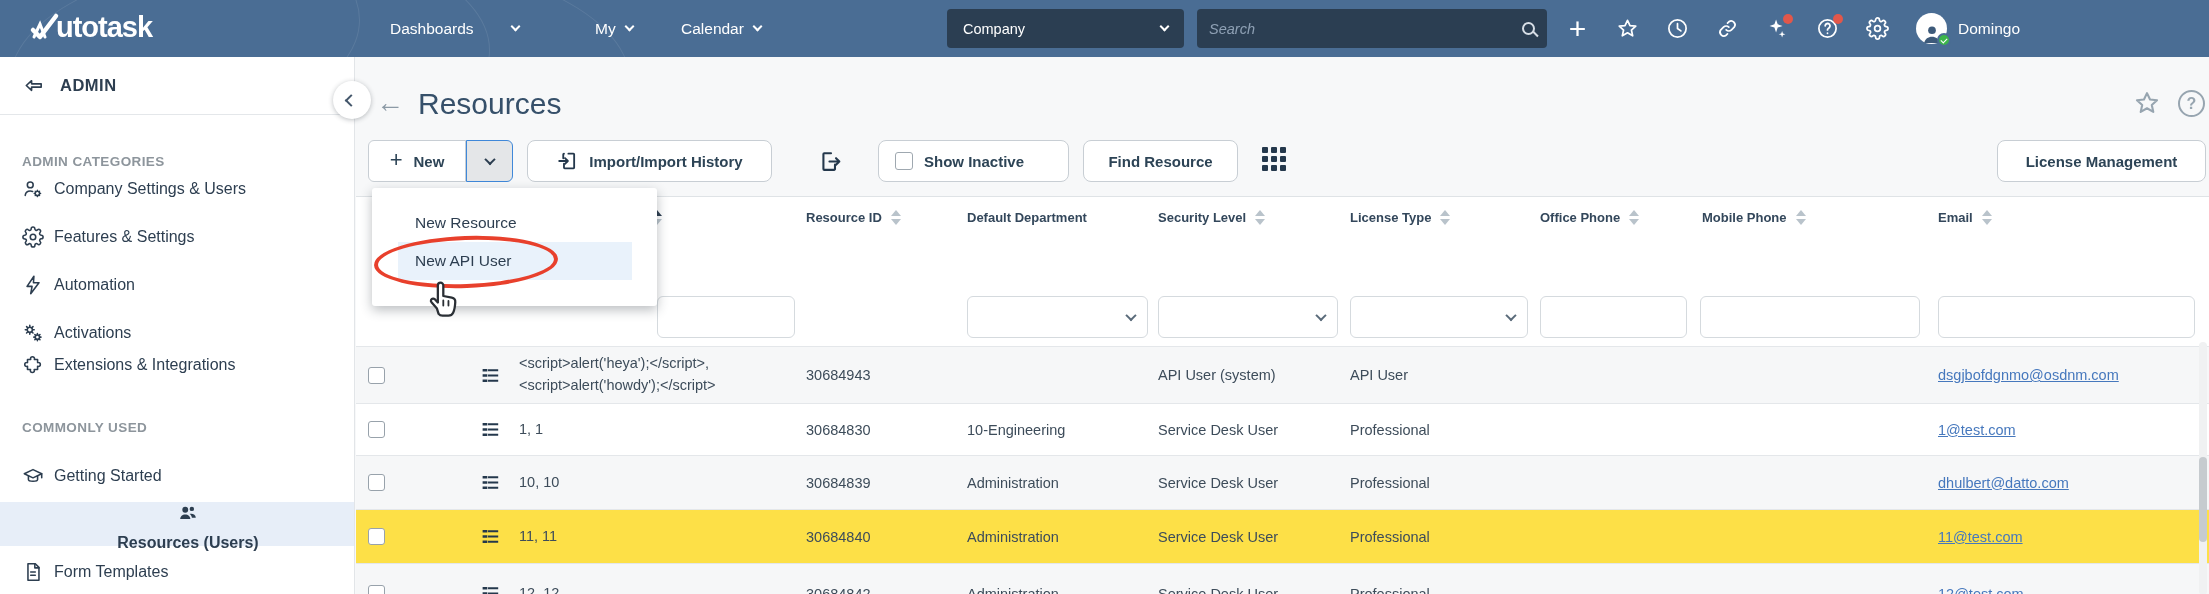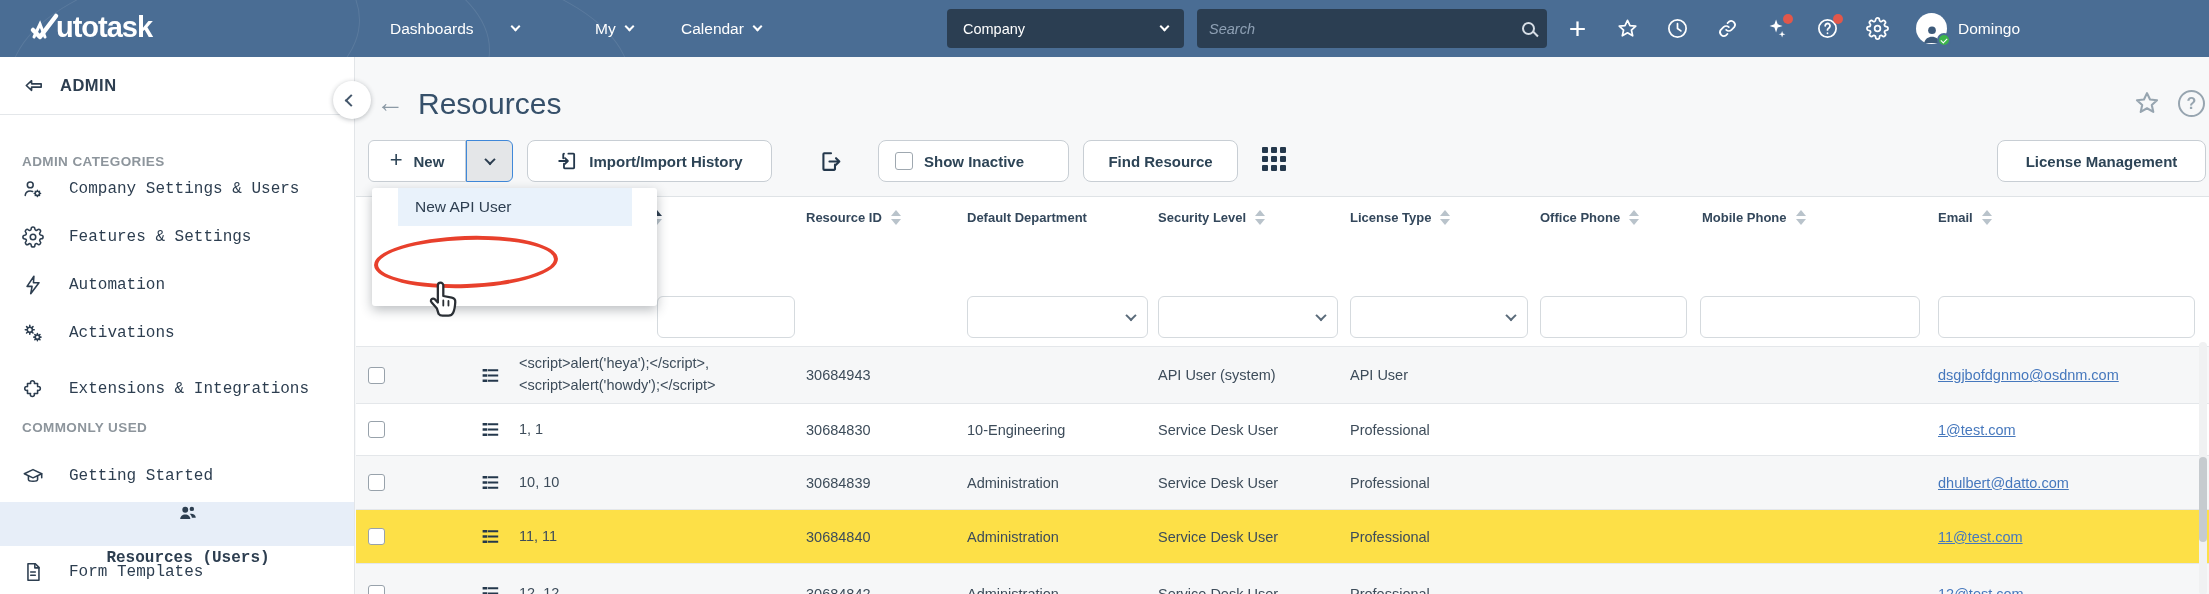--- a/index.html
+++ b/index.html
@@ -35,21 +35,21 @@
   .badge { position:absolute; right:-4px; bottom:-3px; width:14px; height:14px; background:#3cb54a; border:2px solid #4a6d94; border-radius:50%; display:flex; align-items:center; justify-content:center; }
   .badge::after { content:''; width:5px; height:3px; border-left:1.5px solid #fff; border-bottom:1.5px solid #fff; transform:rotate(-45deg); margin-top:-1px; }
   .user-name { color:#fff; font-size:15.5px; margin-left:-16px; }
   
   .sidebar { position:absolute; left:0; top:57px; width:355px; height:537px; background:#fff; border-right:1px solid #e2e5e8; z-index:10; }
   .sb-header { position:absolute; left:0; top:0; width:100%; height:58px; border-bottom:1px solid #e4e7ea; display:flex; align-items:center; gap:15px; padding-left:22px; font-size:16.5px; font-weight:bold; letter-spacing:.5px; color:#2d3e50; }
   .sb-header svg, .sb-item svg { stroke:#2d3e50; fill:none; stroke-width:1.7; stroke-linecap:round; stroke-linejoin:round; flex:none; }
   .collapse-btn { position:absolute; left:333px; top:24px; width:38px; height:38px; background:#fff; border-radius:50%; box-shadow:0 1px 5px rgba(30,40,50,.3); z-index:25; display:flex; align-items:center; justify-content:center; cursor:pointer; }
   .collapse-btn span { width:9px; height:9px; border-left:2.4px solid #44576b; border-bottom:2.4px solid #44576b; transform:rotate(45deg) translate(-1px,1px); }
   .sb-label { position:absolute; left:22px; font-size:13.5px; font-weight:bold; letter-spacing:.4px; color:#8d959c; }
-  .sb-item { position:absolute; left:0; width:100%; height:44px; display:flex; align-items:center; gap:25px; padding-left:22px; font-size:16px; color:#2d3e50; cursor:pointer;font-family:Liberation Mono, monospace; }
+  .sb-item { position:absolute; left:0; width:100%; height:44px; display:flex; align-items:center; gap:10px; padding-left:22px; font-size:16px; color:#2d3e50; cursor:pointer; }
   .sb-item.active { background:#e7eef8; font-weight:bold;flex-direction:column; }
   
   .main { position:absolute; left:356px; top:57px; width:1853px; height:537px; }
   .back-arrow { position:absolute; left:20px; top:30px; font-size:28px; color:#8c9aa6; cursor:pointer; }
   .page-title { position:absolute; left:62px; top:30px; font-size:30px; color:#36506a; }
   .title-star { position:absolute; left:1777px; top:32px; cursor:pointer; }
   .title-star svg { stroke:#97a5b0; fill:none; stroke-width:1.8; stroke-linejoin:round; }
   .title-help { position:absolute; left:1822px; top:33px; width:27px; height:27px; border:2px solid #97a5b0; border-radius:50%; color:#97a5b0; font-size:16px; font-weight:bold; display:flex; align-items:center; justify-content:center; cursor:pointer; }
   .btn { position:absolute; top:83px; height:42px; background:#fff; border:1px solid #c8ced4; border-radius:8px; display:flex; align-items:center; justify-content:center; gap:11px; font-size:15px; font-weight:bold; color:#2d4456; cursor:pointer; }
   .btn svg { stroke:#24384c; fill:none; stroke-width:2; stroke-linecap:round; stroke-linejoin:round; flex:none; }
@@ -220,21 +220,21 @@
   </div>
   <div class="sb-item" style="top:254px;">
     <svg width="22" height="22" viewBox="0 0 24 24" stroke-width="1.4">
         <circle cx="8.5" cy="8.5" r="2.8"></circle>
         <path d="M8.5 3.6v1.6M8.5 11.7v1.6M3.6 8.5h1.6M11.7 8.5h1.6M5 5l1.1 1.1M10.9 10.9L12 12M12 5l-1.1 1.1M6.1 10.9L5 12"></path>
         <circle cx="16.8" cy="16.5" r="2.3"></circle>
         <path d="M16.8 12.6v1.3M16.8 19.1v1.3M12.9 16.5h1.3M19.4 16.5h1.3M14 13.7l.9.9M18.7 18.4l.9.9M19.6 13.7l-.9.9M14.9 18.4l-.9.9"></path>
       </svg>
     <span>Activations</span>
   </div>
-  <div class="sb-item" style="top:310px;text-align:right;">
+  <div class="sb-item" style="top:286px;text-align:right;">
     <svg width="22" height="22" viewBox="0 0 24 24">
         <path d="M9.3 5.2a2.2 2.2 0 114.4 0c0 .3-.1.6-.2.8H17v3.4c.3-.1.5-.2.8-.2a2.2 2.2 0 110 4.4c-.3 0-.5-.1-.8-.2V17h-3.7c.1.3.2.6.2.9a2.2 2.2 0 11-4.4 0c0-.3.1-.6.2-.9H6v-3.6c-.3.1-.5.2-.8.2a2.2 2.2 0 110-4.4c.3 0 .5.1.8.2V6h3.5c-.1-.2-.2-.5-.2-.8z"></path>
       </svg>
     <span>Extensions &amp; Integrations</span>
   </div>
 
   <div class="sb-label" style="top:363px;">COMMONLY USED</div>
 
   <div class="sb-item" style="top:397px;">
     <svg width="22" height="22" viewBox="0 0 24 24">
@@ -502,19 +502,20 @@
           <a class="email">12@test.com</a>
         </div>
     </div>
 
     <div class="scroll-track"></div>
     <div class="scroll-thumb"></div>
   </div>
 </div>
 
 <div class="new-menu">
+  <div class="menu-item first">New Resource</div>
   <div class="menu-item hl">New API User</div>
 </div>
 <div class="red-ellipse"></div>
 <svg class="hand-cursor" width="46" height="50" viewBox="0 0 30 33">
   <path d="M11 21.5l-3.6-4.2c-.9-1-.1-2.6 1.2-2.4.5.1 1 .3 1.3.7l1.7 1.9V6.2a1.8 1.8 0 013.6 0v7l5.6 1.1c1.4.3 2.4 1.5 2.3 2.9-.1 2.1-.5 5.2-1.4 7.1-.6 1.2-1.8 1.9-3.1 1.9h-3.9c-1 0-2-.4-2.6-1.2z" fill="#fff" stroke="#2a2f35" stroke-width="1.5" stroke-linejoin="round"></path>
   <path d="M15.2 19.5v-3.4M18.6 19.5v-3" stroke="#2a2f35" stroke-width="1.2" stroke-linecap="round"></path>
 </svg>
 
 </body></html>

